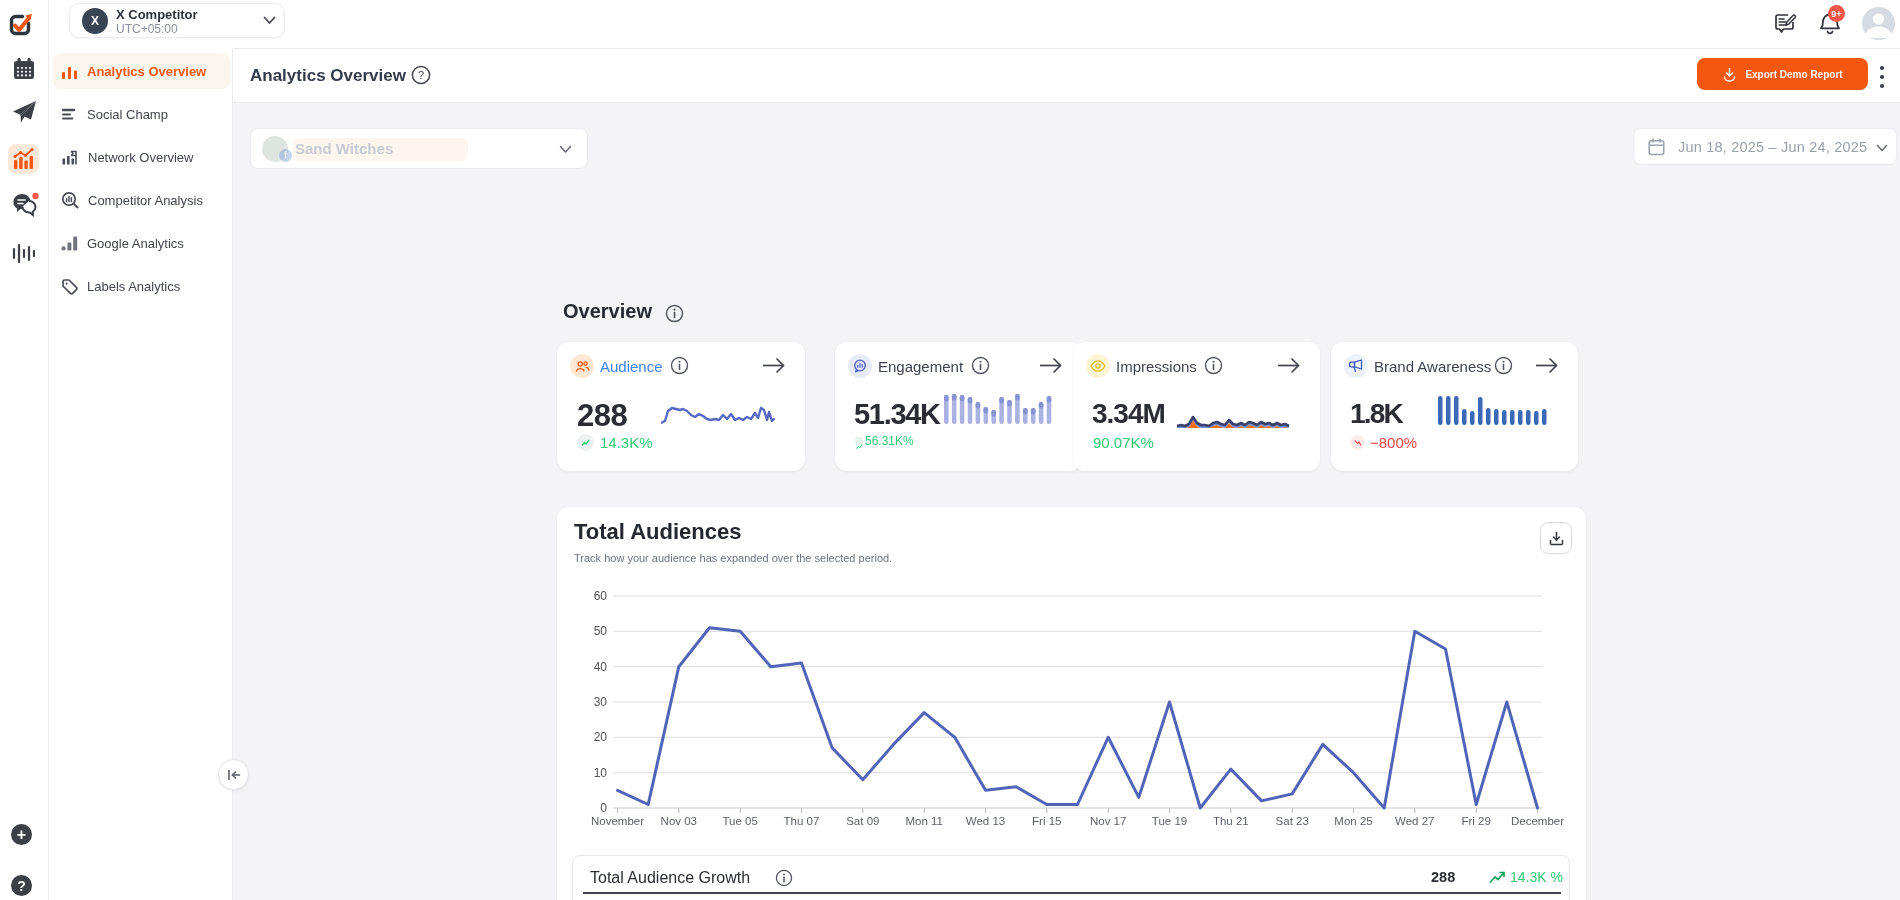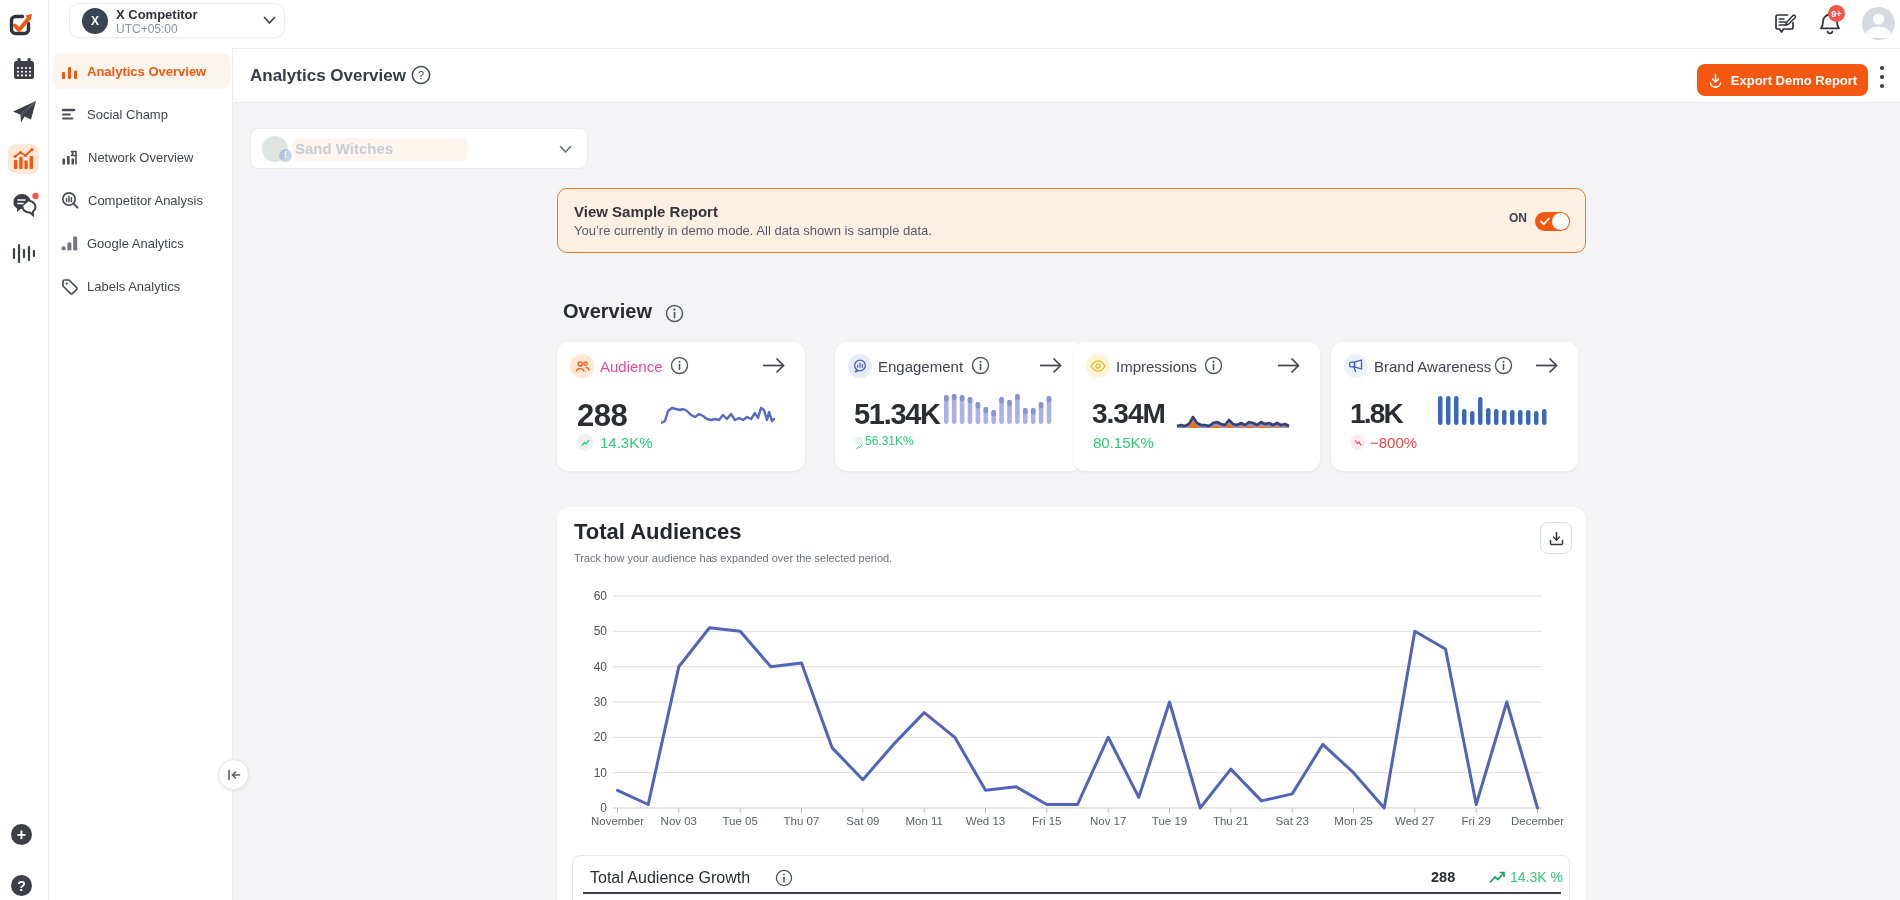--- a/index.html
+++ b/index.html
@@ -187,21 +187,21 @@
     </svg>
   </div>
 </div>
 <div id="header">
   <div class="abs" style="left:17px;top:17px;font-size:17px;font-weight:700;color:#343b49">Analytics Overview</div>
   <svg class="abs" style="left:178px;top:16px" width="20" height="20" viewBox="0 0 20 20">
     <circle cx="10" cy="10" r="8.6" fill="none" stroke="#45474f" stroke-width="1.5"></circle>
     <text x="10" y="14" text-anchor="middle" font-size="11" fill="#45474f" font-family="Liberation Sans">?</text>
   </svg>
 
-  <div class="abs" style="left:1464px;top:15px;width:171px;height:32px;background:#f4570f;border-radius:8px;color:#fff;display:flex;align-items:center;justify-content:center;font-size:13px;font-weight:700">
+  <div class="abs" style="left:1464px;top:9px;width:171px;height:32px;background:#f4570f;border-radius:8px;color:#fff;display:flex;align-items:center;justify-content:center;font-size:10px;font-weight:700">
     <svg width="15" height="15" viewBox="0 0 15 15" style="margin-right:8px">
       <g stroke="#fff" stroke-width="1.5" fill="none" stroke-linecap="round">
         <line x1="7.5" y1="1.5" x2="7.5" y2="9"></line>
         <path d="M4.5 6 L7.5 9 L10.5 6"></path>
         <path d="M2.5 10 a5 4 0 0 0 10 0"></path>
       </g>
     </svg>
     Export Demo Report</div>
 
   <svg class="abs" style="left:1646px;top:15px" width="6" height="26" viewBox="0 0 6 26">
@@ -215,52 +215,53 @@
   <div class="abs" style="left:17px;top:25px;width:338px;height:41px;background:#fff;border:1px solid #e9ebee;border-radius:8px">
     <div class="abs" style="left:42px;top:9px;width:175px;height:23px;background:#fdf6ef;border-radius:6px"></div>
     <div class="abs" style="left:11px;top:7px;width:26px;height:26px;border-radius:50%;background:#c2cfc9;opacity:.55"></div>
     <div class="abs" style="left:28px;top:20px;width:13px;height:13px;border-radius:50%;background:#7aa0d4;opacity:.45;color:#fff;font-size:9px;font-weight:700;text-align:center;line-height:13px">f</div>
     <div class="abs" style="left:44px;top:11px;font-size:15px;font-weight:700;color:#c7ccd4">Sand Witches</div>
     <svg class="abs" style="left:308px;top:16px" width="13" height="9" viewBox="0 0 13 9">
         <path d="M1.5 1.5 L6.5 7 L11.5 1.5" fill="none" stroke="#6a6d75" stroke-width="1.6" stroke-linecap="round" stroke-linejoin="round"></path>
       </svg>
   </div>
 
-
-  <div class="abs" style="left:324px;top:85px;width:1029px;height:65px;background:#fdf0e3;border:1px solid #ee7a30;border-radius:10px">
-    <div class="abs" style="left:16px;top:14px;font-size:15px;font-weight:700;color:#31343c">View Sample Report</div>
-    <div class="abs" style="left:16px;top:34px;font-size:13px;color:#555b66">You’re currently in demo mode. All data shown is sample data.</div>
-    <div class="abs" style="left:951px;top:22px;font-size:12px;font-weight:700;color:#3b3f49">ON</div>
-    <div class="abs" style="left:977px;top:23px;width:35px;height:19px;background:#f4570f;border-radius:10px">
-      <svg class="abs" style="left:5px;top:5px" width="10" height="9" viewBox="0 0 10 9">
-          <path d="M1 4.5 L3.8 7.2 L9 1.5" fill="none" stroke="#fff" stroke-width="1.8" stroke-linecap="round" stroke-linejoin="round"></path>
-        </svg>
-      <div class="abs" style="left:17px;top:1px;width:17px;height:17px;border-radius:50%;background:#fff"></div>
-    </div>
-  </div>
+  <div class="abs" style="left:1400px;top:25px;width:264px;height:37px;background:#fff;border:1px solid #e9ebee;border-radius:8px">
+    <svg class="abs" style="left:14px;top:9px" width="17" height="18" viewBox="0 0 17 18">
+      <rect x="1.2" y="2.8" width="14.6" height="13.6" rx="2.2" fill="none" stroke="#9aa1ab" stroke-width="1.5"></rect>
+      <line x1="1.5" y1="7.2" x2="15.5" y2="7.2" stroke="#9aa1ab" stroke-width="1.4"></line>
+      <line x1="5" y1="1" x2="5" y2="4" stroke="#9aa1ab" stroke-width="1.5" stroke-linecap="round"></line>
+      <line x1="12" y1="1" x2="12" y2="4" stroke="#9aa1ab" stroke-width="1.5" stroke-linecap="round"></line>
+    </svg>
+    <div class="abs" style="left:44px;top:10px;font-size:14.5px;color:#9aa1ab;letter-spacing:.2px">Jun 18, 2025 – Jun 24, 2025</div>
+    <svg class="abs" style="left:242px;top:15px" width="12" height="8" viewBox="0 0 12 8">
+        <path d="M1.5 1.5 L6 6.5 L10.5 1.5" fill="none" stroke="#6a6d75" stroke-width="1.5" stroke-linecap="round" stroke-linejoin="round"></path>
+      </svg>
+  </div>
+
 
   <div class="abs" style="left:330px;top:197px;font-size:20px;font-weight:700;color:#272a31">Overview</div>
   <svg class="abs" style="left:432px;top:201px" width="19" height="19" viewBox="0 0 19 19">
     <circle cx="9.5" cy="9.5" r="8" fill="none" stroke="#53565e" stroke-width="1.5"></circle>
     <circle cx="9.5" cy="5.6" r="1.1" fill="#53565e"></circle>
     <line x1="9.5" y1="8.5" x2="9.5" y2="13.5" stroke="#53565e" stroke-width="1.7" stroke-linecap="round"></line>
   </svg>
 
   <div class="card" style="left:324px;top:239px;width:248px;height:129px">
     <div class="icirc" style="left:13px;top:12px;width:24px;height:24px;background:#fde8d4">
       <svg width="15" height="13" viewBox="0 0 15 13">
         <g fill="none" stroke="#f4570f" stroke-width="1.3">
           <circle cx="5.2" cy="4" r="2.1"></circle>
             <path d="M1.3 11.5 a4 3.6 0 0 1 7.8 0"></path>
           <circle cx="10.5" cy="3.6" r="1.7"></circle>
             <path d="M10.6 7.3 a3.2 3 0 0 1 3.2 3.4"></path>
         </g>
       </svg>
     </div>
-    <div class="abs" style="left:43px;top:16px;font-size:15px;color:#ec4899">Audience</div>
+    <div class="abs" style="left:43px;top:16px;font-size:15px;color:#3b82f6">Audience</div>
     <svg class="abs" style="left:113px;top:14px" width="19" height="19" viewBox="0 0 19 19">
         <circle cx="9.5" cy="9.5" r="8" fill="none" stroke="#53565e" stroke-width="1.4"></circle>
         <circle cx="9.5" cy="5.8" r="1" fill="#53565e"></circle>
         <line x1="9.5" y1="8.6" x2="9.5" y2="13.4" stroke="#53565e" stroke-width="1.6" stroke-linecap="round"></line>
       </svg>
     <svg class="abs" style="left:205px;top:15px" width="24" height="17" viewBox="0 0 24 17">
         <g fill="none" stroke="#42454d" stroke-width="1.7">
           <line x1="1" y1="8.5" x2="21" y2="8.5"></line>
           <path d="M14.5 1.5 L21.5 8.5 L14.5 15.5"></path>
         </g>
@@ -354,21 +355,21 @@
           <line x1="1" y1="8.5" x2="21" y2="8.5"></line>
           <path d="M14.5 1.5 L21.5 8.5 L14.5 15.5"></path>
         </g>
       </svg>
     <div class="abs" style="left:19px;top:56px;font-size:28px;font-weight:700;color:#2b2d33;letter-spacing:-1px">3.34M</div>
     <svg class="abs" style="left:0px;top:0px" width="247" height="129" viewBox="0 0 247 129">
       <polygon points="104.0,86.0 108.0,86.0 112.0,86.0 116.0,85.0 120.0,78.0 124.0,84.0 128.0,86.0 132.0,86.0 136.0,86.0 140.0,84.0 144.0,83.0 148.0,85.0 152.0,86.0 156.0,81.0 160.0,85.0 164.0,86.0 168.0,84.0 172.0,86.0 176.0,83.0 180.0,84.0 184.0,86.0 188.0,83.0 192.0,85.0 196.0,84.0 200.0,86.0 204.0,84.0 208.0,86.0 212.0,85.0 216.0,86.0 216,86 104,86" fill="#ef7012"></polygon>
         <polygon points="104.0,84.0 108.0,83.0 112.0,84.0 116.0,82.0 120.0,75.0 124.0,81.0 128.0,83.0 132.0,83.0 136.0,84.0 140.0,81.0 144.0,80.0 148.0,82.0 152.0,83.0 156.0,78.0 160.0,82.0 164.0,83.0 168.0,81.0 172.0,83.0 176.0,80.0 180.0,81.0 184.0,83.0 188.0,80.0 192.0,82.0 196.0,81.0 200.0,83.0 204.0,81.0 208.0,83.0 212.0,82.0 216.0,84.0 216.0,86.0 212.0,85.0 208.0,86.0 204.0,84.0 200.0,86.0 196.0,84.0 192.0,85.0 188.0,83.0 184.0,86.0 180.0,84.0 176.0,83.0 172.0,86.0 168.0,84.0 164.0,86.0 160.0,85.0 156.0,81.0 152.0,86.0 148.0,85.0 144.0,83.0 140.0,84.0 136.0,86.0 132.0,86.0 128.0,86.0 124.0,84.0 120.0,78.0 116.0,85.0 112.0,86.0 108.0,86.0 104.0,86.0" fill="#7288d8"></polygon>
         <polyline points="104.0,84.0 108.0,83.0 112.0,84.0 116.0,82.0 120.0,75.0 124.0,81.0 128.0,83.0 132.0,83.0 136.0,84.0 140.0,81.0 144.0,80.0 148.0,82.0 152.0,83.0 156.0,78.0 160.0,82.0 164.0,83.0 168.0,81.0 172.0,83.0 176.0,80.0 180.0,81.0 184.0,83.0 188.0,80.0 192.0,82.0 196.0,81.0 200.0,83.0 204.0,81.0 208.0,83.0 212.0,82.0 216.0,84.0" fill="none" stroke="#39406b" stroke-width="2.6" stroke-linejoin="round"></polyline>
     </svg>
-    <div class="abs" style="left:20px;top:92px;font-size:15px"><span class="green">80.15K%</span></div>
+    <div class="abs" style="left:20px;top:92px;font-size:15px"><span class="green">90.07K%</span></div>
   </div>
   <div class="card" style="left:1098px;top:239px;width:247px;height:129px">
     <div class="icirc" style="left:13px;top:12px;width:24px;height:24px;background:#edf1f8">
       <svg width="15" height="14" viewBox="0 0 15 14">
         <path d="M12.5 1 L12.5 10 L5.5 7.8 L5.5 3.2 Z" fill="none" stroke="#3f5bc0" stroke-width="1.3" stroke-linejoin="round"></path>
         <path d="M5.5 3.2 L5.5 7.8 L2.6 7.8 A2.3 2.3 0 0 1 2.6 3.2 Z" fill="none" stroke="#3f5bc0" stroke-width="1.3" stroke-linejoin="round"></path>
         <path d="M5 8 L6.5 12.5" stroke="#3f5bc0" stroke-width="1.3" stroke-linecap="round"></path>
       </svg>
     </div>
     <div class="abs" style="left:43px;top:16px;font-size:15px;color:#3f4450">Brand Awareness</div>

